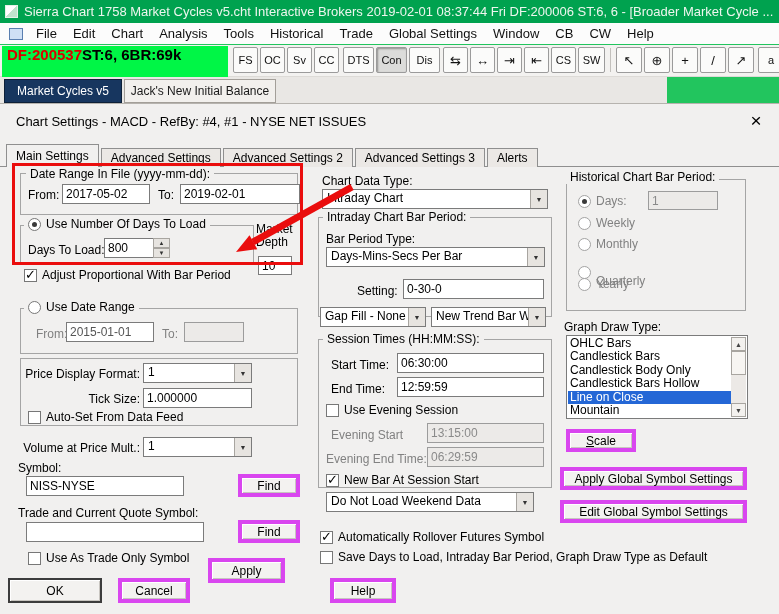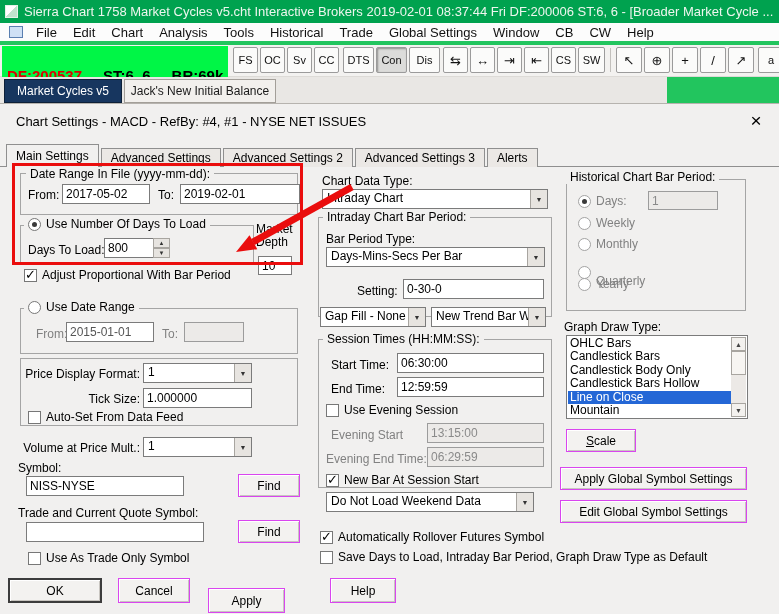--- a/index.html
+++ b/index.html
@@ -7,28 +7,28 @@
   .screen { position:relative; width:779px; height:614px; background:#22c55e; overflow:hidden; }
 
   
   .titlebar { position:absolute; left:0; top:0; width:779px; height:23px; background:#00a24f;
     display:flex; align-items:center; gap:6px; padding-left:5px; color:#edf6ee; font-size:13px;
     white-space:nowrap; overflow:hidden; }
   .appicon { width:13px; height:13px; flex:none; background:linear-gradient(135deg,#ffffff 0 50%,#bfe3cd 50% 100%); border:1px solid #e4f2e8; }
 
   
   .menubar { position:absolute; left:0; top:23px; width:779px; height:22px; background:#fcfcfc;
-    display:flex; align-items:center; padding-left:4px; border-bottom:4px solid #22c55e; }
+    display:flex; align-items:center; padding-left:4px; border-bottom:1px solid #22c55e; }
   .menuicon { width:14px; height:12px; background:#cfe0f5; border:1px solid #5a7fb0; margin:0 5px; flex:none; }
   .mitem { font-size:13px; color:#111; padding:0 8px; line-height:21px; white-space:nowrap; }
 
   
   .toolbar { position:absolute; left:0; top:45px; width:779px; height:32px; background:#f3f2f0; border-bottom:1px solid #dddbd7; }
   .statusbox { position:absolute; left:2px; top:46px; width:226px; height:38px; background:#00f646;
-    display:flex; align-items:flex-end; gap:21px; padding-left:5px; font-size:15px; font-weight:bold; white-space:nowrap; }
+    display:flex; align-items:flex-start; gap:0; padding-left:5px; font-size:15px; font-weight:bold; white-space:nowrap; }
   .statusbox .df { color:#dd0000; } .statusbox .st, .statusbox .br { color:#000; }
   .tbtn { position:absolute; top:47px; height:26px; background:#fbfbfa; border:1px solid #9b9b9b; border-radius:2px;
     display:flex; align-items:center; justify-content:center; font-size:11px; color:#111; }
   .tbtn.pressed { background:#dcdcda; box-shadow:inset 1px 1px 2px rgba(0,0,0,.35); }
   .tbtn.ticon { font-size:13px; }
   .tsep { position:absolute; top:48px; height:24px; border-left:1px solid #c2c0bc; }
 
   
   .charttabs { position:absolute; left:0; top:77px; width:667px; height:26px; background:#e9e7e4; }
   .ctab { position:absolute; top:2px; height:24px; display:flex; align-items:center; justify-content:center; font-size:12px; }
@@ -64,21 +64,21 @@
   .spin .dn::after { content:"▼"; font-size:6px; color:#333; }
   .groupbox { position:absolute; border:1px solid #a5a5a5; }
   .caption { position:absolute; background:#f1f0ef; font-size:12px; padding:0 4px; white-space:nowrap; }
   .caption-row { position:absolute; background:#f1f0ef; padding:0 4px; display:flex; align-items:center; gap:5px; font-size:12px; white-space:nowrap; }
   .cbrow, .radiorow { position:absolute; display:flex; align-items:center; gap:5px; font-size:12px; white-space:nowrap; }
   .cbbox { width:13px; height:13px; background:#fff; border:1px solid #777; position:relative; flex:none; }
   .cbbox.on::after { content:"✓"; position:absolute; left:0; top:-3px; font-size:13px; font-weight:bold; color:#000; }
   .rbox { width:13px; height:13px; border-radius:50%; background:#fff; border:1px solid #777; position:relative; flex:none; }
   .rbox.on::after { content:""; position:absolute; left:3px; top:3px; width:5px; height:5px; border-radius:50%; background:#3a3a3a; }
   .rbox.dis { border-color:#a3a3a3; }
-  .btn { position:absolute; background:#f3f2f0; border:1px solid #d946ef; box-shadow:inset 1px 1px 0 #fff, inset -1px -1px 0 #c8c5c0;
+  .btn { position:absolute; background:#f3f2f0; border:4px solid #d946ef; box-shadow:inset 1px 1px 0 #fff, inset -1px -1px 0 #c8c5c0;
     display:flex; align-items:center; justify-content:center; font-size:12px; color:#000; }
   .btn.default { border:2px solid #3c3c3c; }
   .btn .fl { display:block; }
   .btn .fl::first-letter { text-decoration:underline; }
   .listbox { position:absolute; background:#fff; border:1px solid #7b7b7b; padding:1px 16px 1px 1px; }
   .litem { font-size:12px; height:13.4px; line-height:13.4px; padding:0 2px; white-space:nowrap; overflow:hidden; }
   .litem.sel { background:#2467d6; color:#fff; }
   .vscroll { position:absolute; top:1px; right:1px; bottom:1px; width:15px; background:#ece9e6; }
   .sbtn { position:absolute; left:0; width:15px; height:14px; background:#f3f1ee; border:1px solid #a8a5a0;
     display:flex; align-items:center; justify-content:center; }
@@ -339,21 +339,21 @@
     <div class="btn" style="left:560px;top:396px;width:187px;height:23px;">
       <span>Edit Global Symbol Settings</span>
     </div>
 
     <div class="btn default" style="left:8px;top:474px;width:94px;height:25px;">
       <span>OK</span>
     </div>
     <div class="btn" style="left:118px;top:474px;width:72px;height:25px;">
       <span>Cancel</span>
     </div>
-    <div class="btn" style="left:208px;top:484px;width:77px;height:25px;">
+    <div class="btn" style="left:208px;top:454px;width:77px;height:25px;">
       <span>Apply</span>
     </div>
     <div class="btn" style="left:330px;top:474px;width:66px;height:25px;">
       <span>Help</span>
     </div>
   </div>
 
   <div class="annrect"></div>
   <svg class="annsvg" viewBox="0 0 779 614">
     <line x1="352" y1="187" x2="253" y2="242" stroke="#ea0d0d" stroke-width="7"></line>

